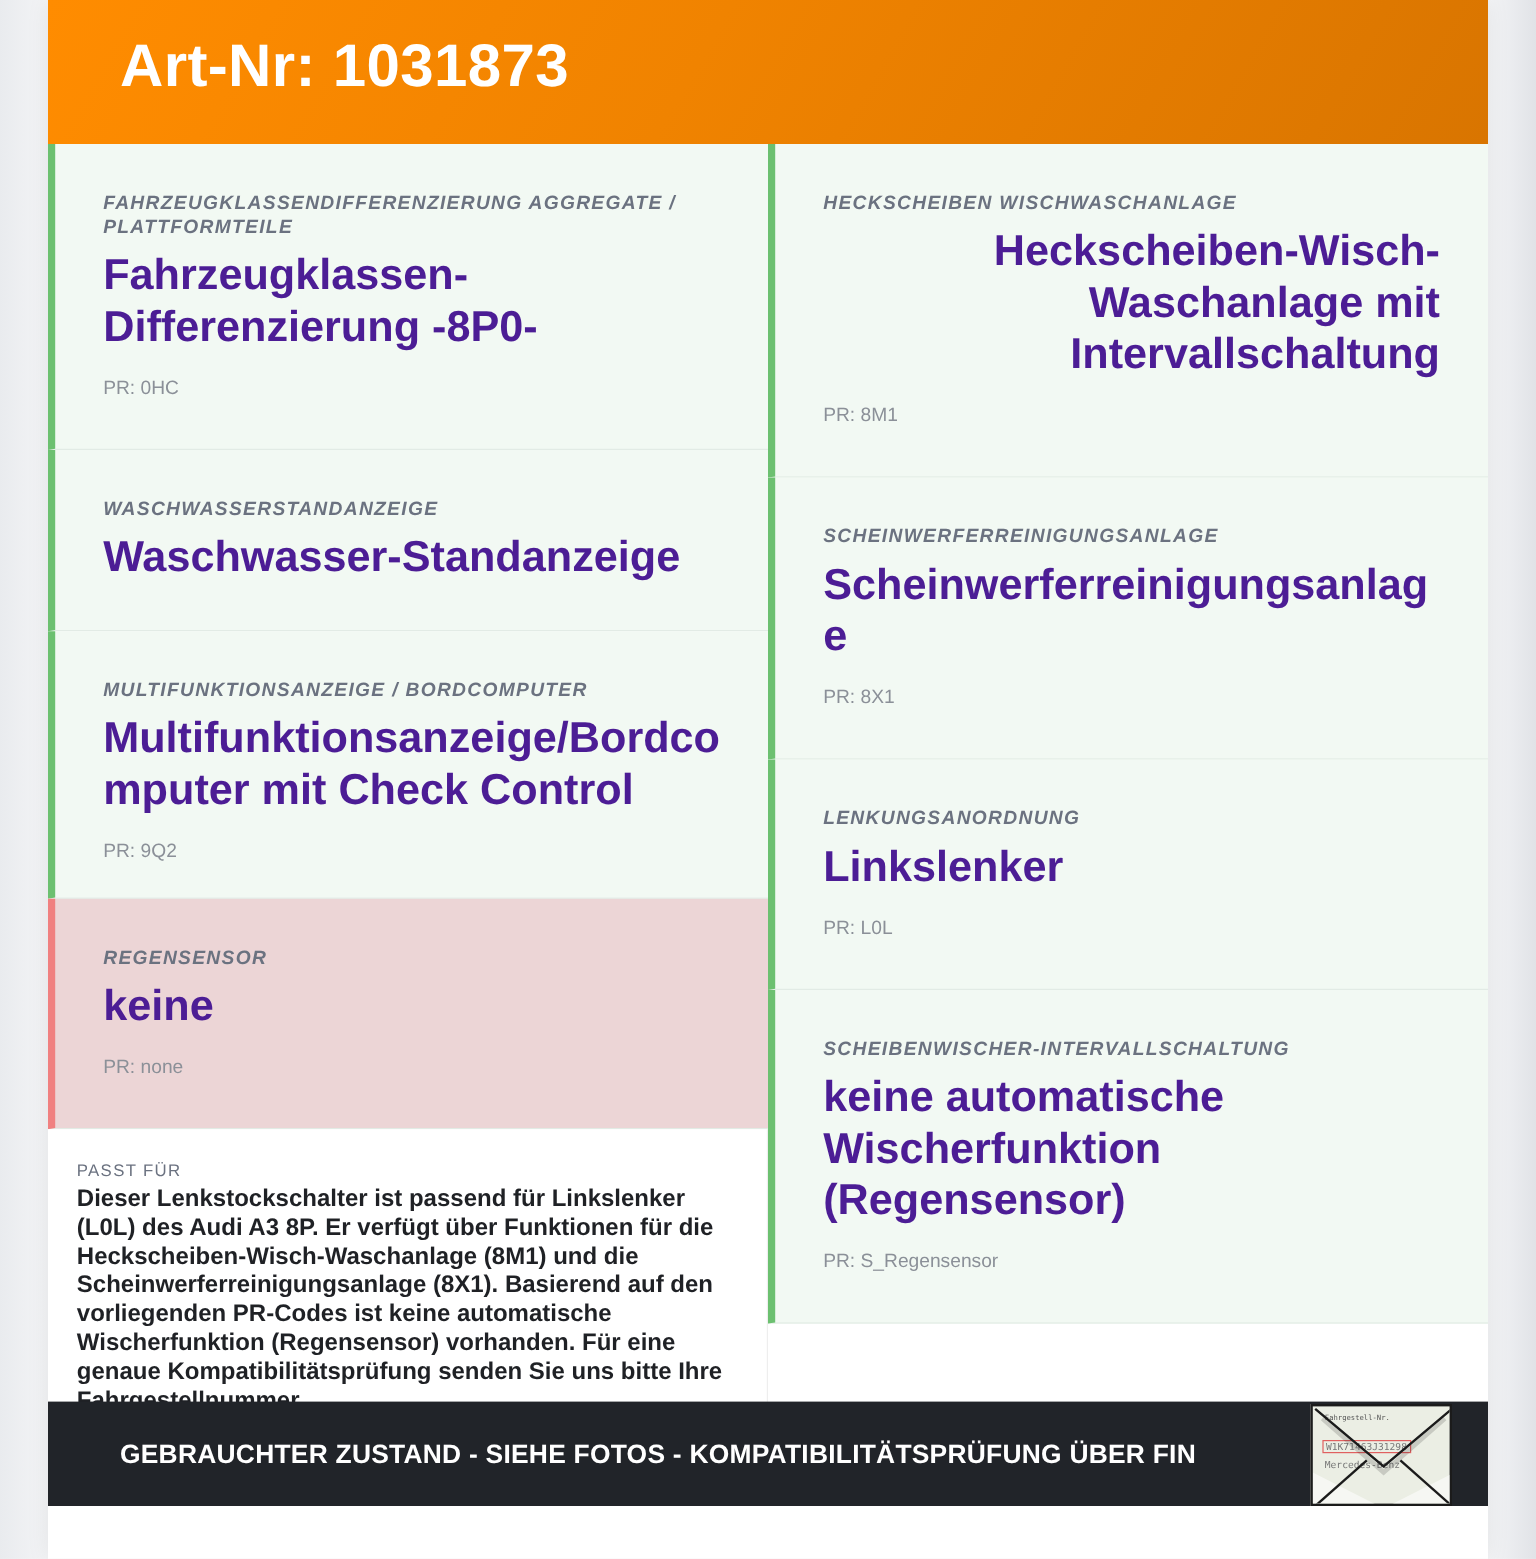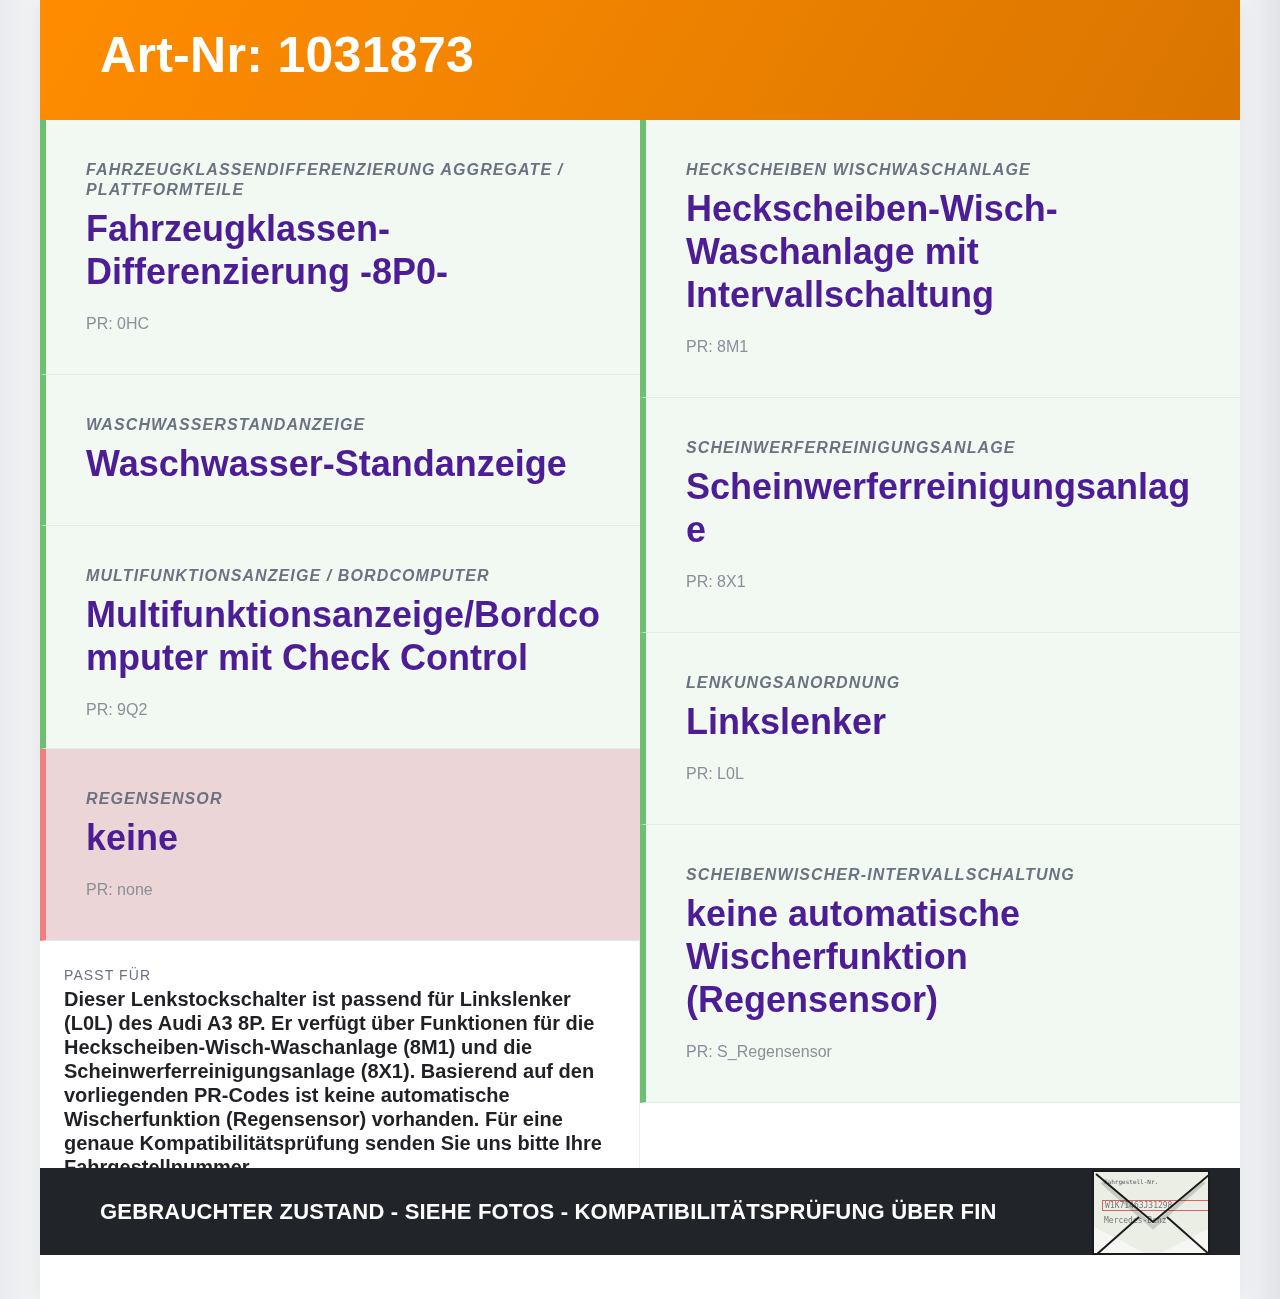--- a/index.html
+++ b/index.html
@@ -122,21 +122,21 @@
       border: 2px solid #1b1b1b;
       overflow: hidden;
     }
     .fin-badge .doc-title {
       position: absolute; left: 10px; top: 6px;
       font-size: 6px; color: #555;
       font-family: "DejaVu Sans Mono", monospace;
     }
     .fin-badge .vin {
       position: absolute; left: 8px; top: 28px;
-      width: 108px; height: 11px;
+      width: 74px; height: 11px;
       border: 1.5px solid #e06060;
       font-size: 8px; line-height: 9px; color: #777;
       font-family: "DejaVu Sans Mono", monospace;
       padding-left: 2px;
       white-space: nowrap; overflow: hidden;
     }
     .fin-badge .make {
       position: absolute; left: 10px; top: 44px;
       font-size: 8px; color: #777;
       font-family: "DejaVu Sans Mono", monospace;
@@ -175,21 +175,21 @@
       </div>
       <div class="fits">
         <div class="label">PASST FÜR</div>
         <div class="text">Dieser Lenkstockschalter ist passend für Linkslenker (L0L) des Audi A3 8P. Er verfügt über Funktionen für die Heckscheiben-Wisch-Waschanlage (8M1) und die Scheinwerferreinigungsanlage (8X1). Basierend auf den vorliegenden PR-Codes ist keine automatische Wischerfunktion (Regensensor) vorhanden. Für eine genaue Kompatibilitätsprüfung senden Sie uns bitte Ihre Fahrgestellnummer.</div>
       </div>
     </div>
 
     <div class="col">
       <div class="card">
         <div class="label">HECKSCHEIBEN WISCHWASCHANLAGE</div>
-        <div class="value" style="word-break: normal;">Heckscheiben-Wisch-Waschanlage mit Intervallschaltung</div>
+        <div class="value" style="word-break: normal; text-align: right;">Heckscheiben-Wisch-Waschanlage mit Intervallschaltung</div>
         <div class="pr">PR: 8M1</div>
       </div>
       <div class="card">
         <div class="label">SCHEINWERFERREINIGUNGSANLAGE</div>
         <div class="value">Scheinwerferreinigungsanlage</div>
         <div class="pr">PR: 8X1</div>
       </div>
       <div class="card">
         <div class="label">LENKUNGSANORDNUNG</div>
         <div class="value">Linkslenker</div>

